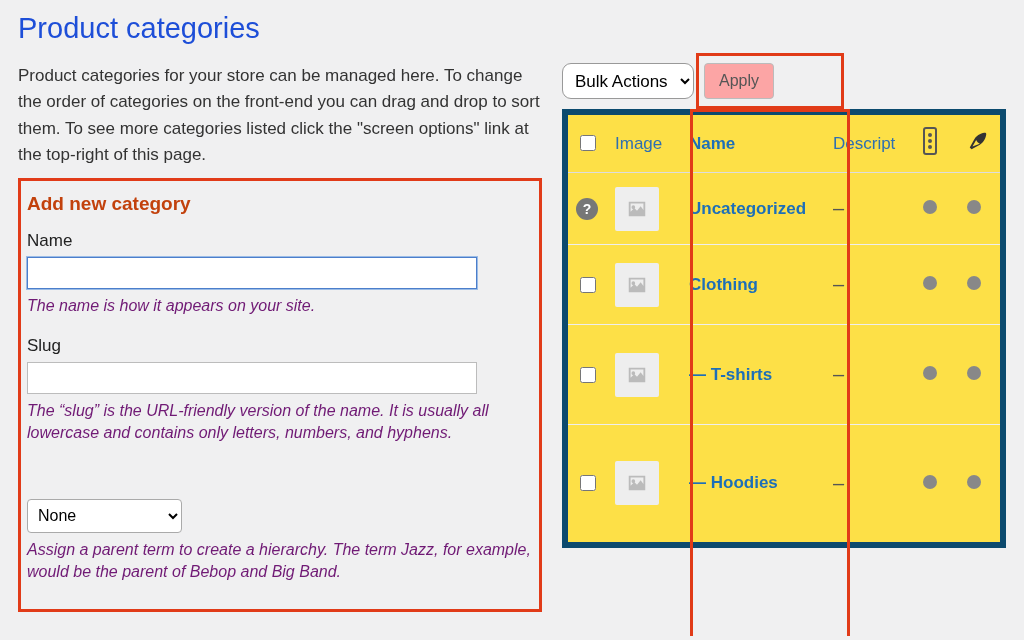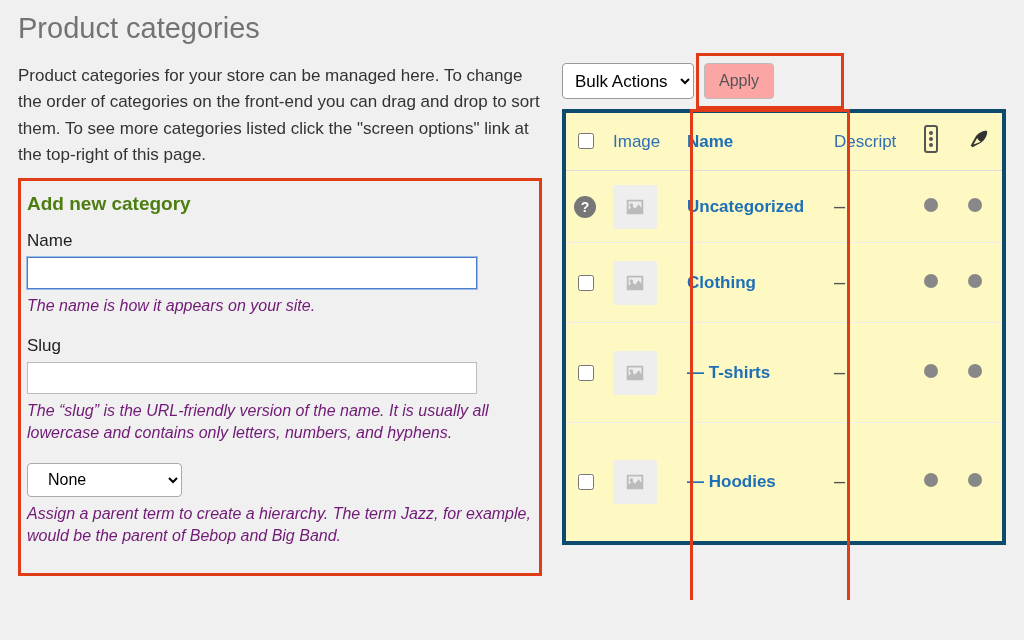--- a/index.html
+++ b/index.html
@@ -8,39 +8,39 @@
     padding: 0;
     font-family: -apple-system, "Helvetica Neue", Arial, sans-serif;
     background: #f0f0f1;
     color: #222;
     font-size: 15px;
   }
   .wrap { padding: 6px 18px 24px 18px; }
   h1.page-title {
     font-size: 29px;
     font-weight: 400;
-    color: #737373;
+    color: #1d4ed8;
     margin: 6px 0 18px 0;
   }
   .cols { display: flex; gap: 20px; }
   .col-left { width: 524px; }
   .col-right { flex: 1; }
   .intro-text {
     color: #333;
     line-height: 1.55;
     margin: 0 0 10px 0;
     font-size: 17px;
   }
   .red-box { border: 3px solid #e13b18; }
   .form-wrap { padding: 8px 8px 8px 6px; }
   h2.form-title {
     font-size: 19px;
     font-weight: 700;
     margin: 4px 0 16px 0;
-    color: #4d7c0f;
+    color: #c2410c;
   }
   .form-field { margin-bottom: 18px; }
   .form-field > label {
     display: block;
     font-size: 17px;
     color: #222;
     margin-bottom: 6px;
   }
   .form-field input[type=text] {
     width: 450px;
@@ -52,58 +52,59 @@
     font-size: 15px;
   }
   .form-field input.name-input {
     border: 1px solid #4c7ecb;
     box-shadow: 0 0 0 1px #9bbce6;
   }
   .form-field select {
     width: 155px;
     height: 34px;
     font-size: 16px;
-    padding: 2px 16px;
+    padding: 2px 6px;
     border: 1px solid #aaa;
     border-radius: 4px;
     background: #fff;
+    margin-top: 36px;
   }
   .form-field p.hint {
     margin: 6px 0 0 0;
     font-style: italic;
     color: #701a75;
     font-size: 16px;
     line-height: 1.4;
   }
 
   
   .tablenav { display: flex; align-items: center; gap: 10px; margin-bottom: 10px; }
   .bulk-select {
     height: 36px;
     font-size: 17px;
     padding: 2px 8px;
     border: 1px solid #999;
-    border-radius: 4px;
+    border-radius: 9px;
     background: #fff;
   }
   .apply-btn {
     height: 36px;
     padding: 0 14px;
     font-size: 16px;
     color: #555;
     background: #fca5a5;
     border: 1px solid #bbb;
     border-radius: 4px;
     cursor: pointer;
   }
   table.list {
     width: 100%;
     border-collapse: collapse;
-    background: #fef9c3;
-    border: 4px solid #0c4a6e;
+    background: #fde047;
+    border: 6px solid #0c4a6e;
   }
   table.list th, table.list td {
     text-align: left;
     padding: 12px 8px;
     border-bottom: 1px solid #eee;
     vertical-align: middle;
   }
   table.list th {
     font-weight: 400;
     color: #2f6fb1;

